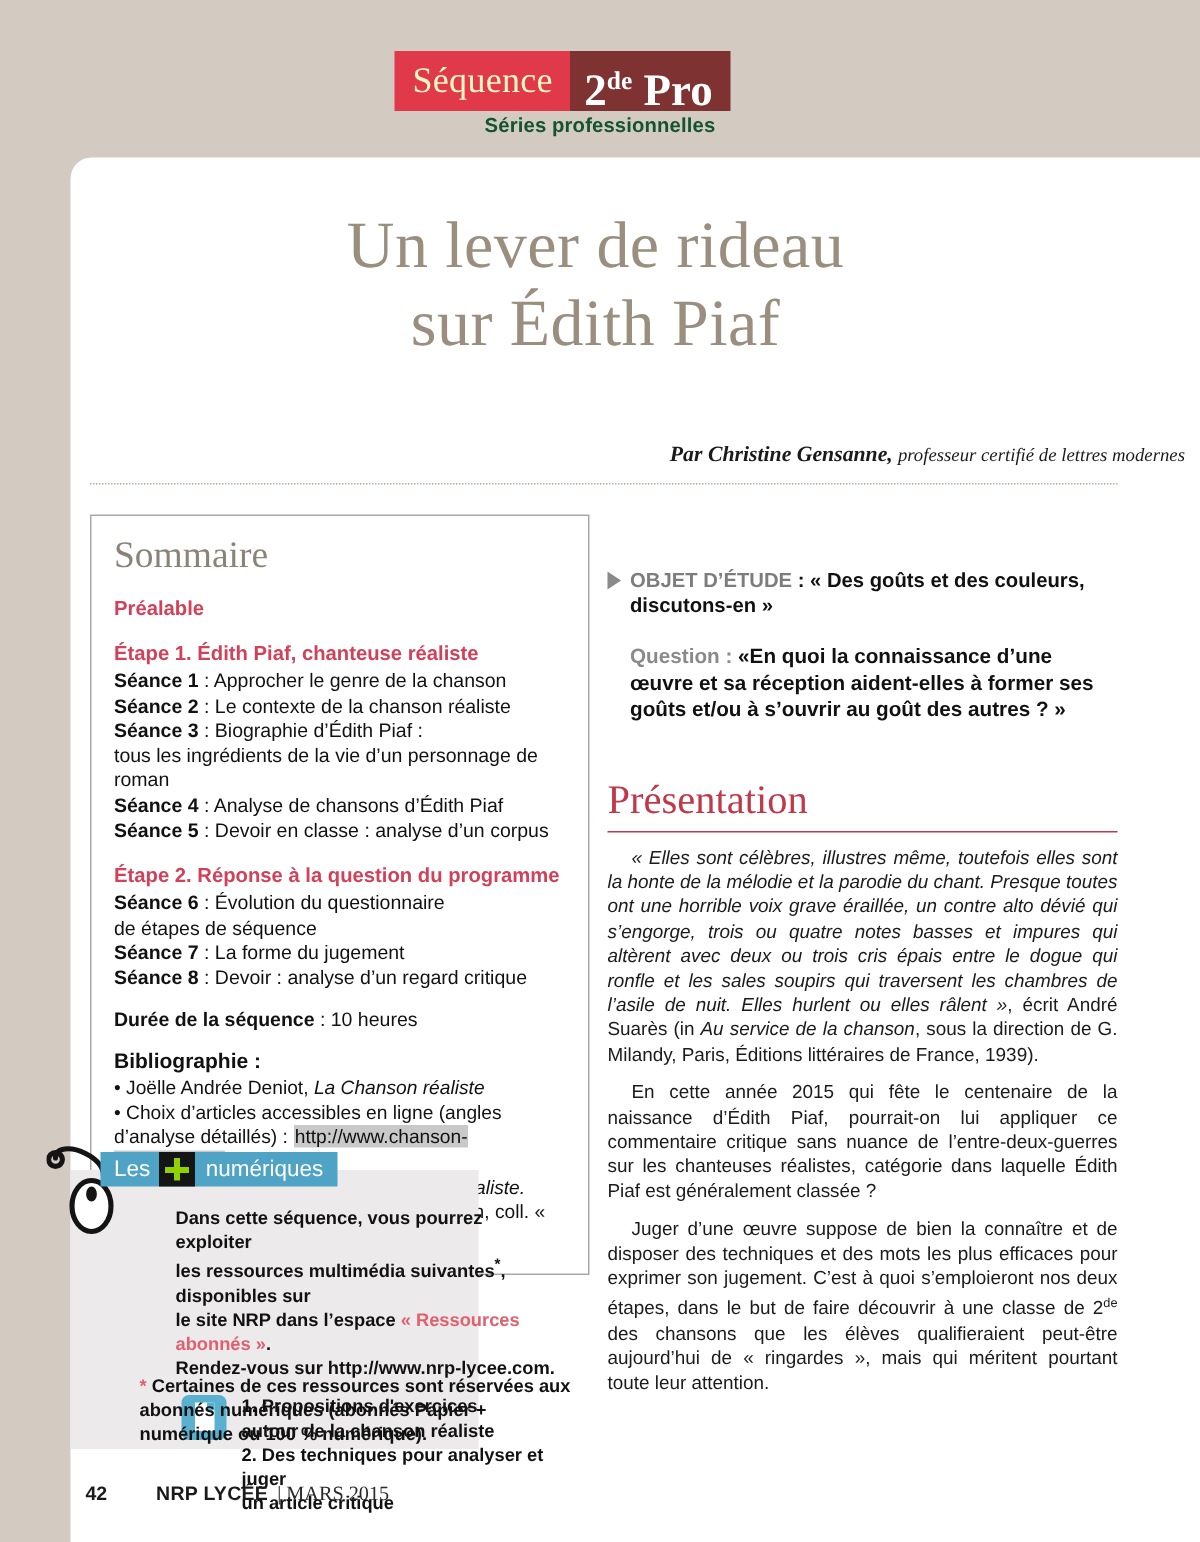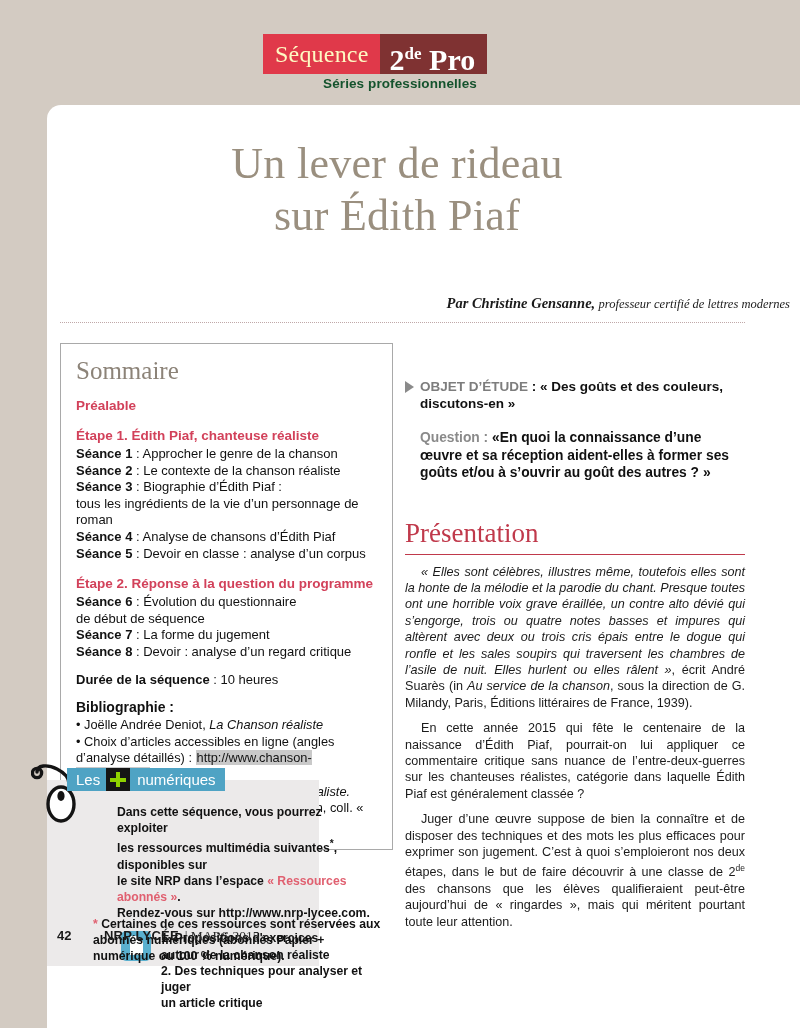--- a/index.html
+++ b/index.html
@@ -187,21 +187,21 @@
     position:absolute;left:17px;top:5px;width:5px;height:5px;background:#5ab0cf;
   }
   .star-note{
     position:absolute;left:46px;top:136px;width:290px;
     font-size:12.2px;line-height:16.2px;font-weight:bold;color:#111;
   }
   .star-note .st{color:#e06070;}
 
   
   .footer{
-    position:absolute;left:57px;top:928px;
+    position:absolute;left:57px;top:988px;
     display:flex;align-items:baseline;
   }
   .footer .pg{
     font-size:13px;font-weight:bold;color:#1a1a1a;width:47px;
   }
   .footer .nrp{
     font-size:13px;font-weight:bold;color:#1a1a1a;letter-spacing:.2px;
   }
   .footer .mars{
     font-family:"Liberation Serif", serif;
@@ -242,21 +242,21 @@
       <p class="red-head spaced">Étape 1. Édith Piaf, chanteuse réaliste</p>
       <p class="sline"><b>Séance 1</b><span> : Approcher le genre de la chanson</span></p>
       <p class="sline"><b>Séance 2</b><span> : Le contexte de la chanson réaliste</span></p>
       <p class="sline"><b>Séance 3</b><span> : Biographie d’Édith Piaf :</span></p>
       <p class="sline"><b></b><span>tous les ingrédients de la vie d’un personnage de roman</span></p>
       <p class="sline"><b>Séance 4</b><span> : Analyse de chansons d’Édith Piaf</span></p>
       <p class="sline"><b>Séance 5</b><span> : Devoir en classe : analyse d’un corpus</span></p>
 
       <p class="red-head spaced">Étape 2. Réponse à la question du programme</p>
       <p class="sline"><b>Séance 6</b><span> : Évolution du questionnaire</span></p>
-      <p class="sline"><b></b><span>de début de séquence</span></p>
+      <p class="sline"><b></b><span>de étapes de séquence</span></p>
       <p class="sline"><b>Séance 7</b><span> : La forme du jugement</span></p>
       <p class="sline"><b>Séance 8</b><span> : Devoir : analyse d’un regard critique</span></p>
 
       <div class="gap"></div>
       <p class="sline"><b>Durée de la séquence</b><span> : 10 heures</span></p>
 
       <div class="gap"></div>
       <p class="biblio-head">Bibliographie :</p>
       <p class="bline"><span>• Joëlle Andrée Deniot, </span><i>La Chanson réaliste</i></p>
       <p class="bline"><span>• Choix d’articles accessibles en ligne (angles d’analyse détaillés) : </span><span class="url-hl">http://www.chanson-realiste.com/</span></p>

